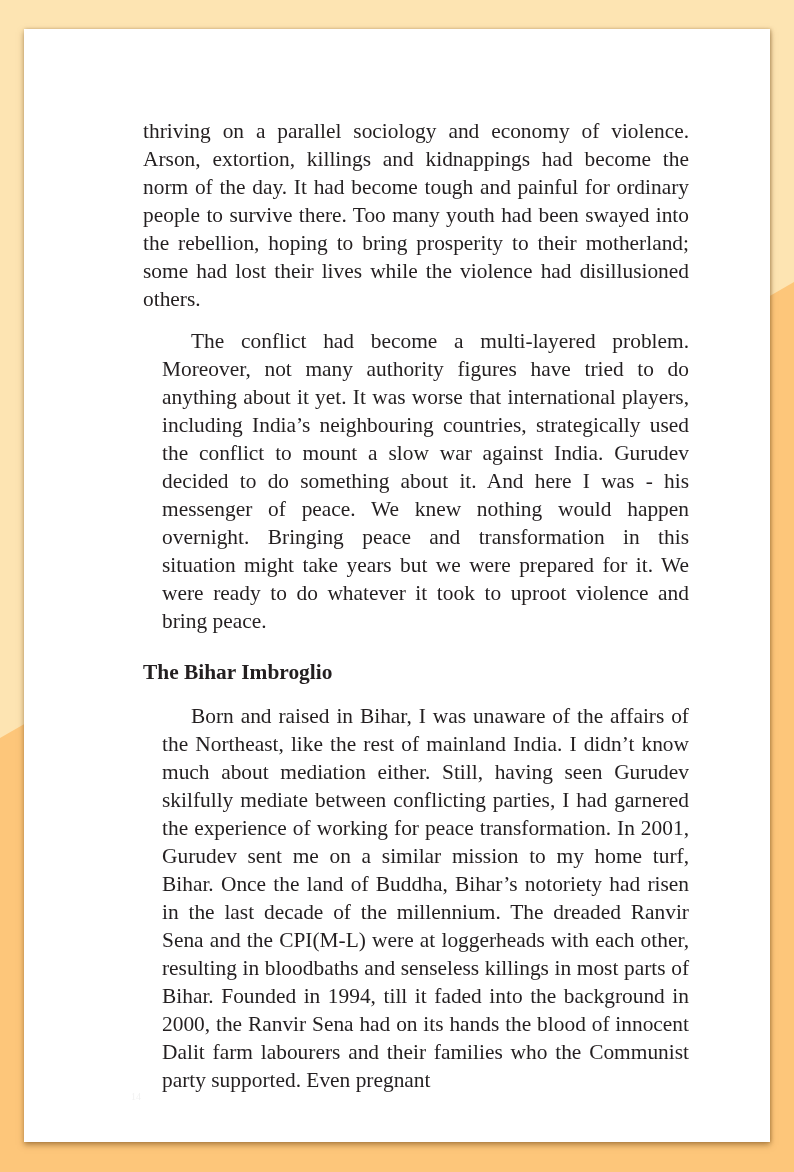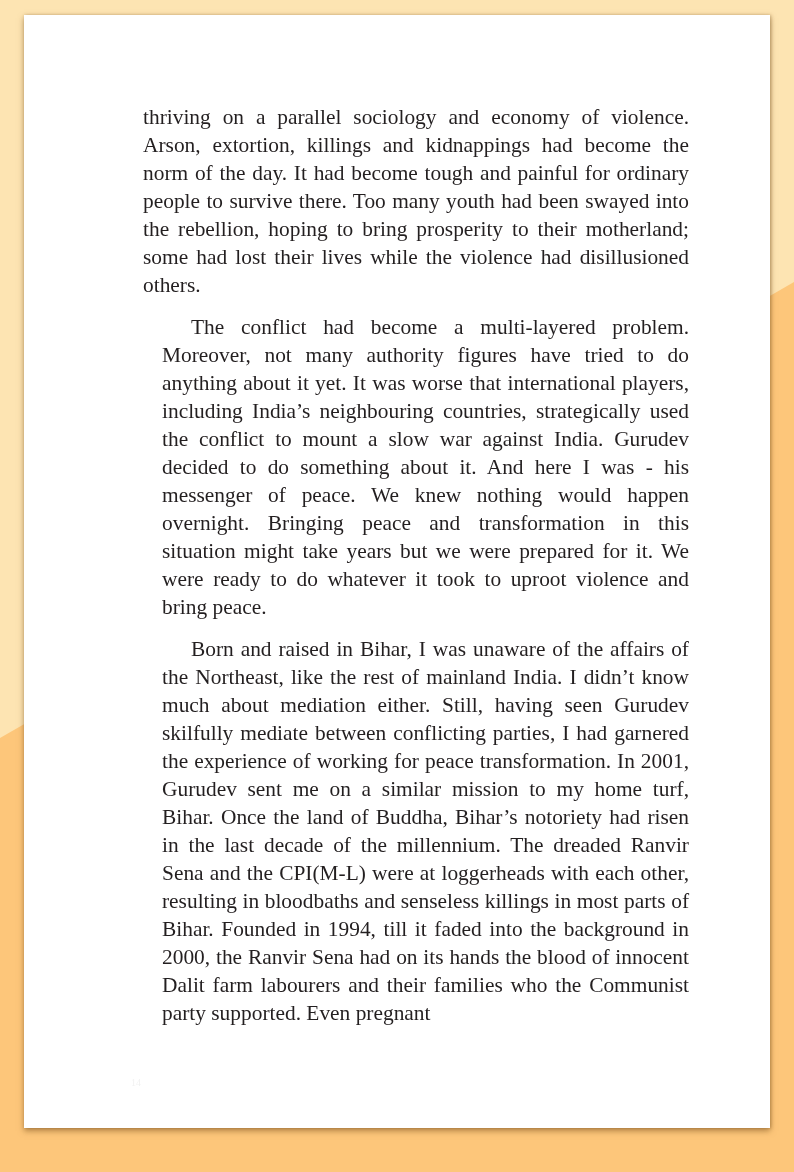--- a/index.html
+++ b/index.html
@@ -6,21 +6,21 @@
     body {
       width: 794px; height: 1172px; overflow: hidden; position: relative;
       background: #fde4b2;
     }
     .bg-lower {
       position: absolute; left: 0; top: 0; width: 794px; height: 1172px;
       background: #fdc67a;
       clip-path: polygon(0 738px, 794px 282px, 794px 1172px, 0 1172px);
     }
     .page {
-      position: absolute; left: 24px; top: 15px; width: 746px; height: 1113px;
+      position: absolute; left: 24px; top: 29px; width: 746px; height: 1113px;
       background: #ffffff;
       box-shadow: 0 3px 6px rgba(120,80,30,0.55), 1px 0 3px rgba(120,80,30,0.35);
     }
     .content {
       position: absolute; left: 119px; top: 88px; width: 546px;
       font-family: "Liberation Serif", "DejaVu Serif", serif;
       font-size: 21.4px; line-height: 28px; color: #231f20;
       text-align: justify;
     }
     .content p { margin: 0; }
@@ -39,16 +39,17 @@
   </style>
 </head>
 <body>
 
 <div class="bg-lower"></div>
 
 <div class="page">
   <div class="content">
     <p>thriving on a parallel sociology and economy of violence. Arson, extortion, killings and kidnappings had become the norm of the day. It had become tough and painful for ordinary people to survive there. Too many youth had been swayed into the rebellion, hoping to bring prosperity to their motherland; some had lost their lives while the violence had disillusioned others.</p>
     <p class="indent">The conflict had become a multi-layered problem. Moreover, not many authority figures have tried to do anything about it yet. It was worse that international players, including India’s neighbouring countries, strategically used the conflict to mount a slow war against India. Gurudev decided to do something about it. And here I was - his messenger of peace. We knew nothing would happen overnight. Bringing peace and transformation in this situation might take years but we were prepared for it. We were ready to do whatever it took to uproot violence and bring peace.</p>
+    <div class="heading">The Bihar Imbroglio</div>
     <p class="indent">Born and raised in Bihar, I was unaware of the affairs of the Northeast, like the rest of mainland India. I didn’t know much about mediation either. Still, having seen Gurudev skilfully mediate between conflicting parties, I had garnered the experience of working for peace transformation. In 2001, Gurudev sent me on a similar mission to my home turf, Bihar. Once the land of Buddha, Bihar’s notoriety had risen in the last decade of the millennium. The dreaded Ranvir Sena and the CPI(M-L) were at loggerheads with each other, resulting in bloodbaths and senseless killings in most parts of Bihar. Founded in 1994, till it faded into the background in 2000, the Ranvir Sena had on its hands the blood of innocent Dalit farm labourers and their families who the Communist party supported. Even pregnant</p>
   </div>
   <div class="page-number">14</div>
 </div>
 
 </body></html>

